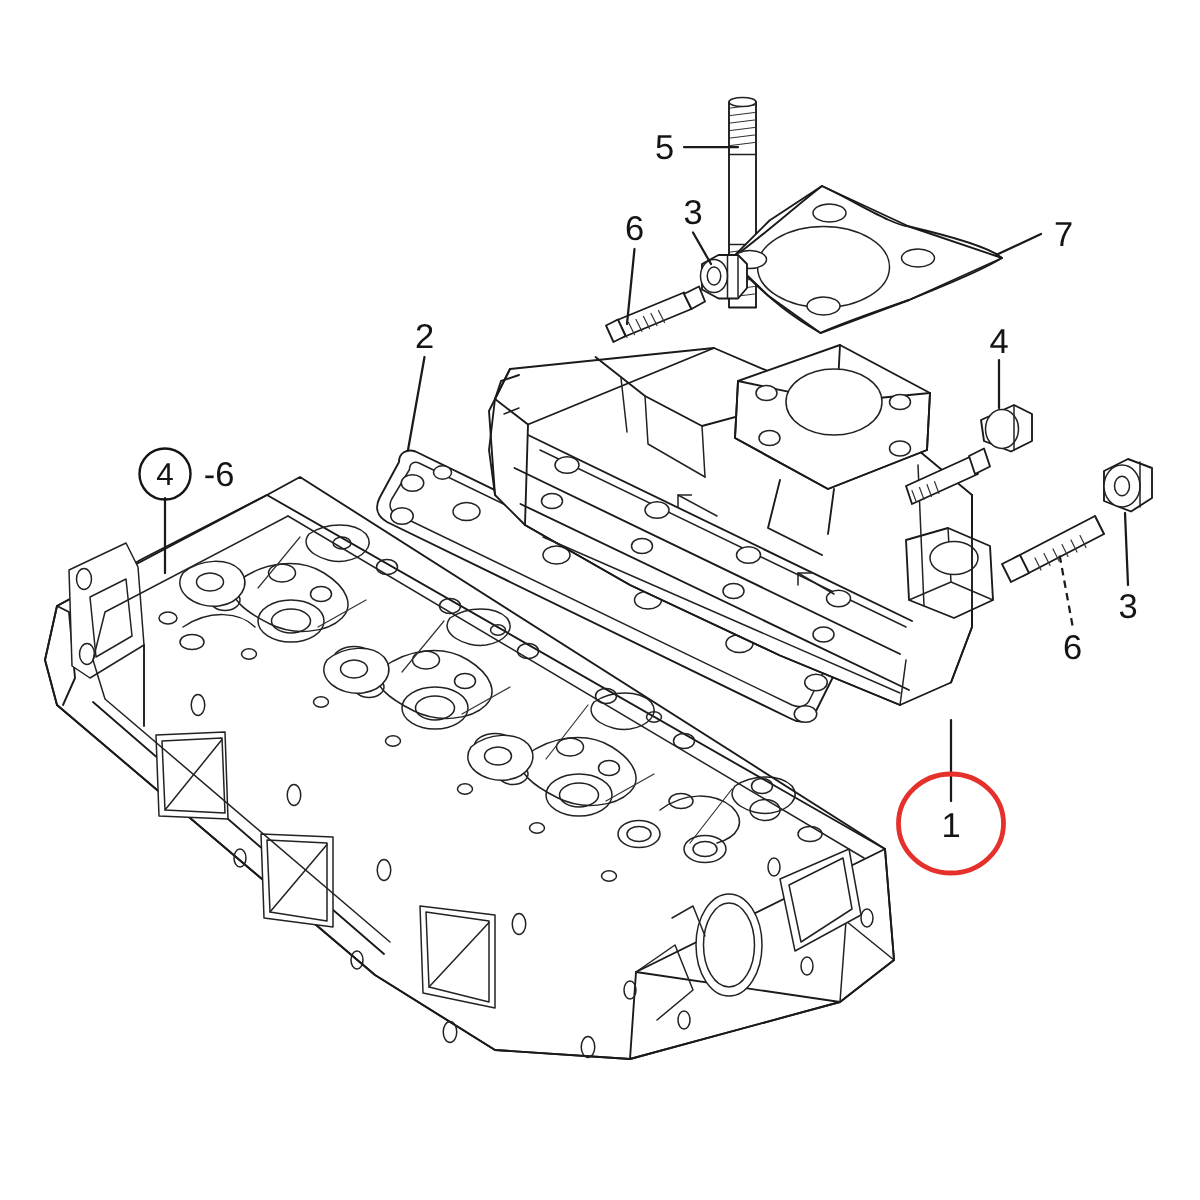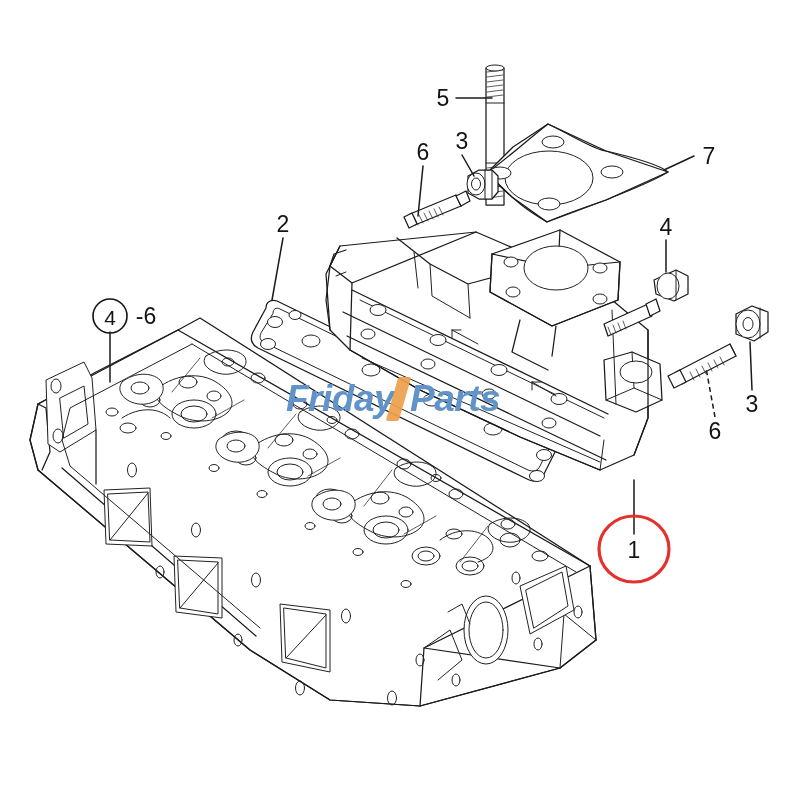--- a/index.html
+++ b/index.html
@@ -478,19 +478,14 @@
 
       <text class="callout-text" x="423" y="152">6</text>
 
       <text class="callout-text" x="715" y="431">6</text>
 
       <text class="callout-text" x="709" y="156">7</text>
     </g>
 
   </svg>
 
-  <div class="wm-layer">
-    <span class="wm-text wm-friday" style="color: rgb(95, 147, 202);">Friday</span>
-    <span class="wm-slash" style="background: rgb(237, 160, 74);"></span>
-    <span class="wm-text wm-parts" style="color: rgb(95, 147, 202);">Parts</span>
-  </div>
 
 </div>
 
 </body></html>

